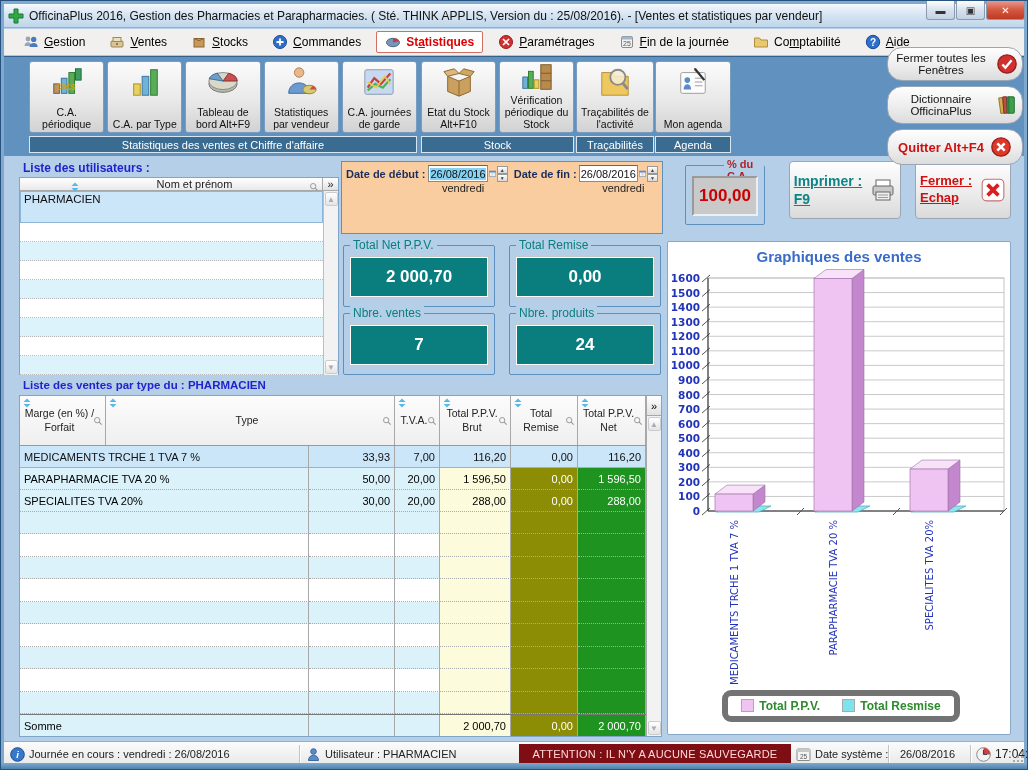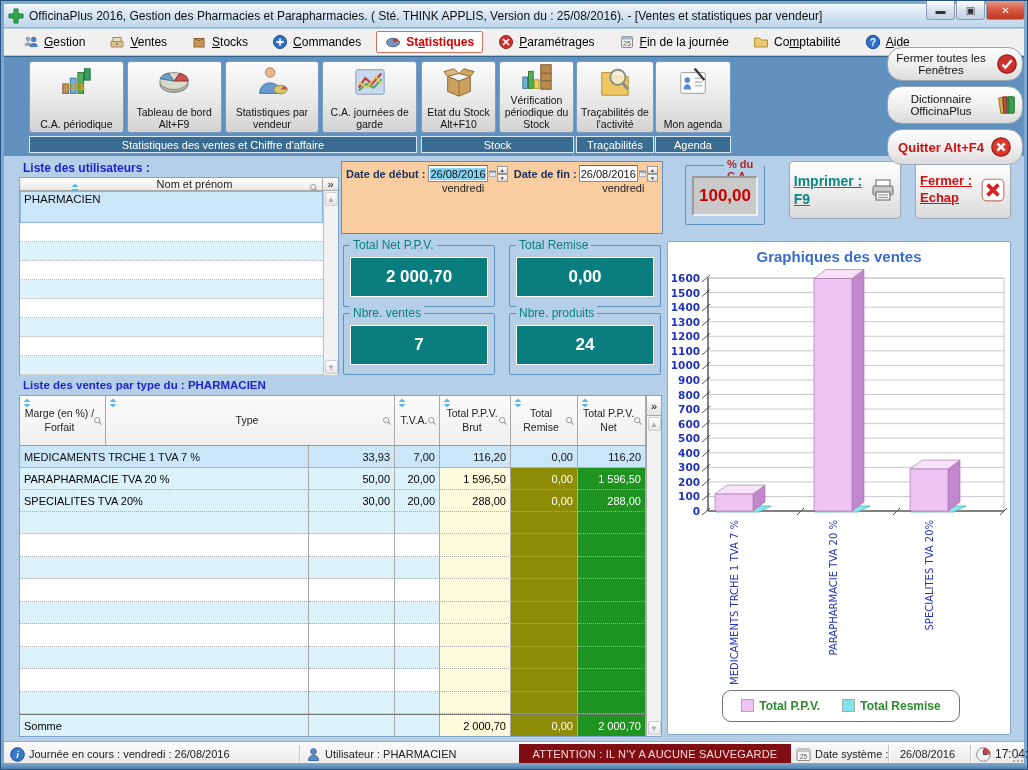--- a/index.html
+++ b/index.html
@@ -44,21 +44,21 @@
   .rs-btn{background:linear-gradient(#FEFEFE,#EDEDED 55%,#DCDCDC);border:1px solid #9AA6B4;border-radius:15px;
     display:flex;align-items:center;justify-content:center;gap:6px;font-size:11.5px;color:#111;text-align:center;
     padding:3px 4px;cursor:pointer;}
   .rs-btn .rs-ic{width:22px;height:22px;flex:0 0 auto;}
   .rs-btn .rs-ic svg{width:100%;height:100%;}
   .rs-btn.red{color:#D01010;font-weight:bold;font-size:13px;}
 
   
   .main-label{position:absolute;color:#2222CC;font-weight:bold;font-size:12px;}
   .users-panel{position:absolute;left:18px;top:176px;width:320px;height:198px;background:#fff;border:1px solid #7FA5C9;display:flex;flex-direction:column;}
-  .up-header{height:22px;background:linear-gradient(#FFFFFF,#E9E9E9);border-bottom:1px solid #A9A9A9;display:flex;align-items:center;position:relative;padding-left:48px;}
+  .up-header{height:22px;background:linear-gradient(#FFFFFF,#E9E9E9);border-bottom:1px solid #A9A9A9;display:flex;align-items:flex-start;position:relative;padding-left:48px;}
   .up-header .hdr-label{flex:1;text-align:center;font-size:11px;color:#222;}
   .sort-ic,.mag-ic{width:10px;height:10px;display:inline-block;}
   .sort-ic svg,.mag-ic svg{width:100%;height:100%;}
   .up-expand{width:16px;height:100%;border-left:1px solid #A9A9A9;background:linear-gradient(#FFF,#E2E2E2);
     font-size:11px;display:flex;align-items:center;justify-content:center;color:#222;cursor:pointer;}
   .up-body{flex:1;display:flex;}
   .up-rows{flex:1;display:flex;flex-direction:column;}
   .u-row{height:19px;border-bottom:1px dotted #B8B8B8;font-size:11.5px;padding:1px 3px;color:#111;}
   .u-row.sel{height:32px;background:#CBE5F9;border:1px solid #8FB5D8;}
   .u-row.alt{background:#DDF3FB;}
@@ -134,21 +134,21 @@
   .st-sum .c-green{background:#1E9320;}
   .st-rail{width:16px;border-left:1px solid #A8A8A8;background:#F2F2F2;display:flex;flex-direction:column;}
   .st-rail .rail-exp{height:20px;background:linear-gradient(#FFF,#E2E2E2);border-bottom:1px solid #A8A8A8;
     font-size:11px;display:flex;align-items:center;justify-content:center;cursor:pointer;}
   .st-rail .rail-track{flex:1;display:flex;flex-direction:column;justify-content:space-between;align-items:center;}
 
   
   .chart-panel{position:absolute;left:666px;top:240px;width:344px;height:494px;background:#fff;border:1px solid #88A8C8;border-radius:2px;}
   .chart-title{position:absolute;top:6px;left:0;right:0;text-align:center;color:#3A6BC9;font-weight:bold;font-size:15px;}
   .chart-svg{position:absolute;left:0;top:26px;}
-  .legend{position:absolute;left:54px;bottom:12px;width:238px;height:32px;border:1px solid #737373;border-radius:9px;
+  .legend{position:absolute;left:54px;bottom:12px;width:238px;height:32px;border:6px solid #737373;border-radius:9px;
     background:#fff;display:flex;align-items:center;justify-content:center;gap:22px;font-size:12px;font-weight:bold;color:#2E8B2E;}
   .sw{width:13px;height:13px;display:inline-block;margin-right:5px;vertical-align:-2px;border:1px solid #AAA;}
 
   
   .statusbar{position:absolute;left:3px;right:3px;top:740px;height:24px;background:linear-gradient(#FBFBFB,#E9E9E9);
     border-top:1px solid #9AAFC4;font-size:11px;color:#222;}
   .sb-item{position:absolute;top:0;height:24px;display:flex;align-items:center;gap:4px;}
   .sb-ic{width:15px;height:15px;}
   .sb-ic svg{width:100%;height:100%;}
   .sb-sep{position:absolute;top:3px;width:1px;height:18px;background:#C4C4C4;box-shadow:1px 0 0 #FFF;}
@@ -267,20 +267,28 @@
         <div class="tb-btnrow">
           <div class="tb-btn">
             <span class="tb-ic"><svg viewBox="0 0 36 36">
                 <rect x="4" y="20" width="6" height="10" fill="#B8926A" stroke="#7A5A34"></rect>
                 <rect x="12" y="14" width="6" height="16" fill="#6FB3D9" stroke="#39719A"></rect>
                 <rect x="20" y="8" width="6" height="22" fill="#58AD58" stroke="#2C7A2C"></rect>
                 <rect x="27" y="4" width="6" height="12" fill="#3E9E5E" stroke="#1E6E3E"></rect>
                 <text x="17" y="26" font-size="9" font-weight="bold" text-anchor="middle" fill="#D4A017">€¥£$</text>
               </svg></span>
             <span>C.A. périodique</span>
+          </div>
+          <div class="tb-btn">
+            <span class="tb-ic"><svg viewBox="0 0 36 36">
+                <rect x="6" y="20" width="7" height="12" fill="#E8D060" stroke="#A89020"></rect>
+                <rect x="15" y="12" width="7" height="20" fill="#6FB3D9" stroke="#39719A"></rect>
+                <rect x="24" y="5" width="7" height="27" fill="#58AD58" stroke="#2C7A2C"></rect>
+              </svg></span>
+            <span>C.A. par Type</span>
           </div>
           <div class="tb-btn">
             <span class="tb-ic"><svg viewBox="0 0 36 36">
                 <ellipse cx="18" cy="20" rx="15" ry="9" fill="#B8B8A8" stroke="#777"></ellipse>
                 <ellipse cx="18" cy="17" rx="15" ry="9" fill="#D9D9C9" stroke="#888"></ellipse>
                 <path d="M18 17 L33 17 A15 9 0 0 0 24 8.7 z" fill="#C85050" stroke="#883030"></path>
                 <path d="M18 17 L12 8.6 A15 9 0 0 0 3.4 14.5 z" fill="#6F9FC9" stroke="#3A6A94"></path>
               </svg></span>
             <span>Tableau de bord Alt+F9</span>
           </div>

